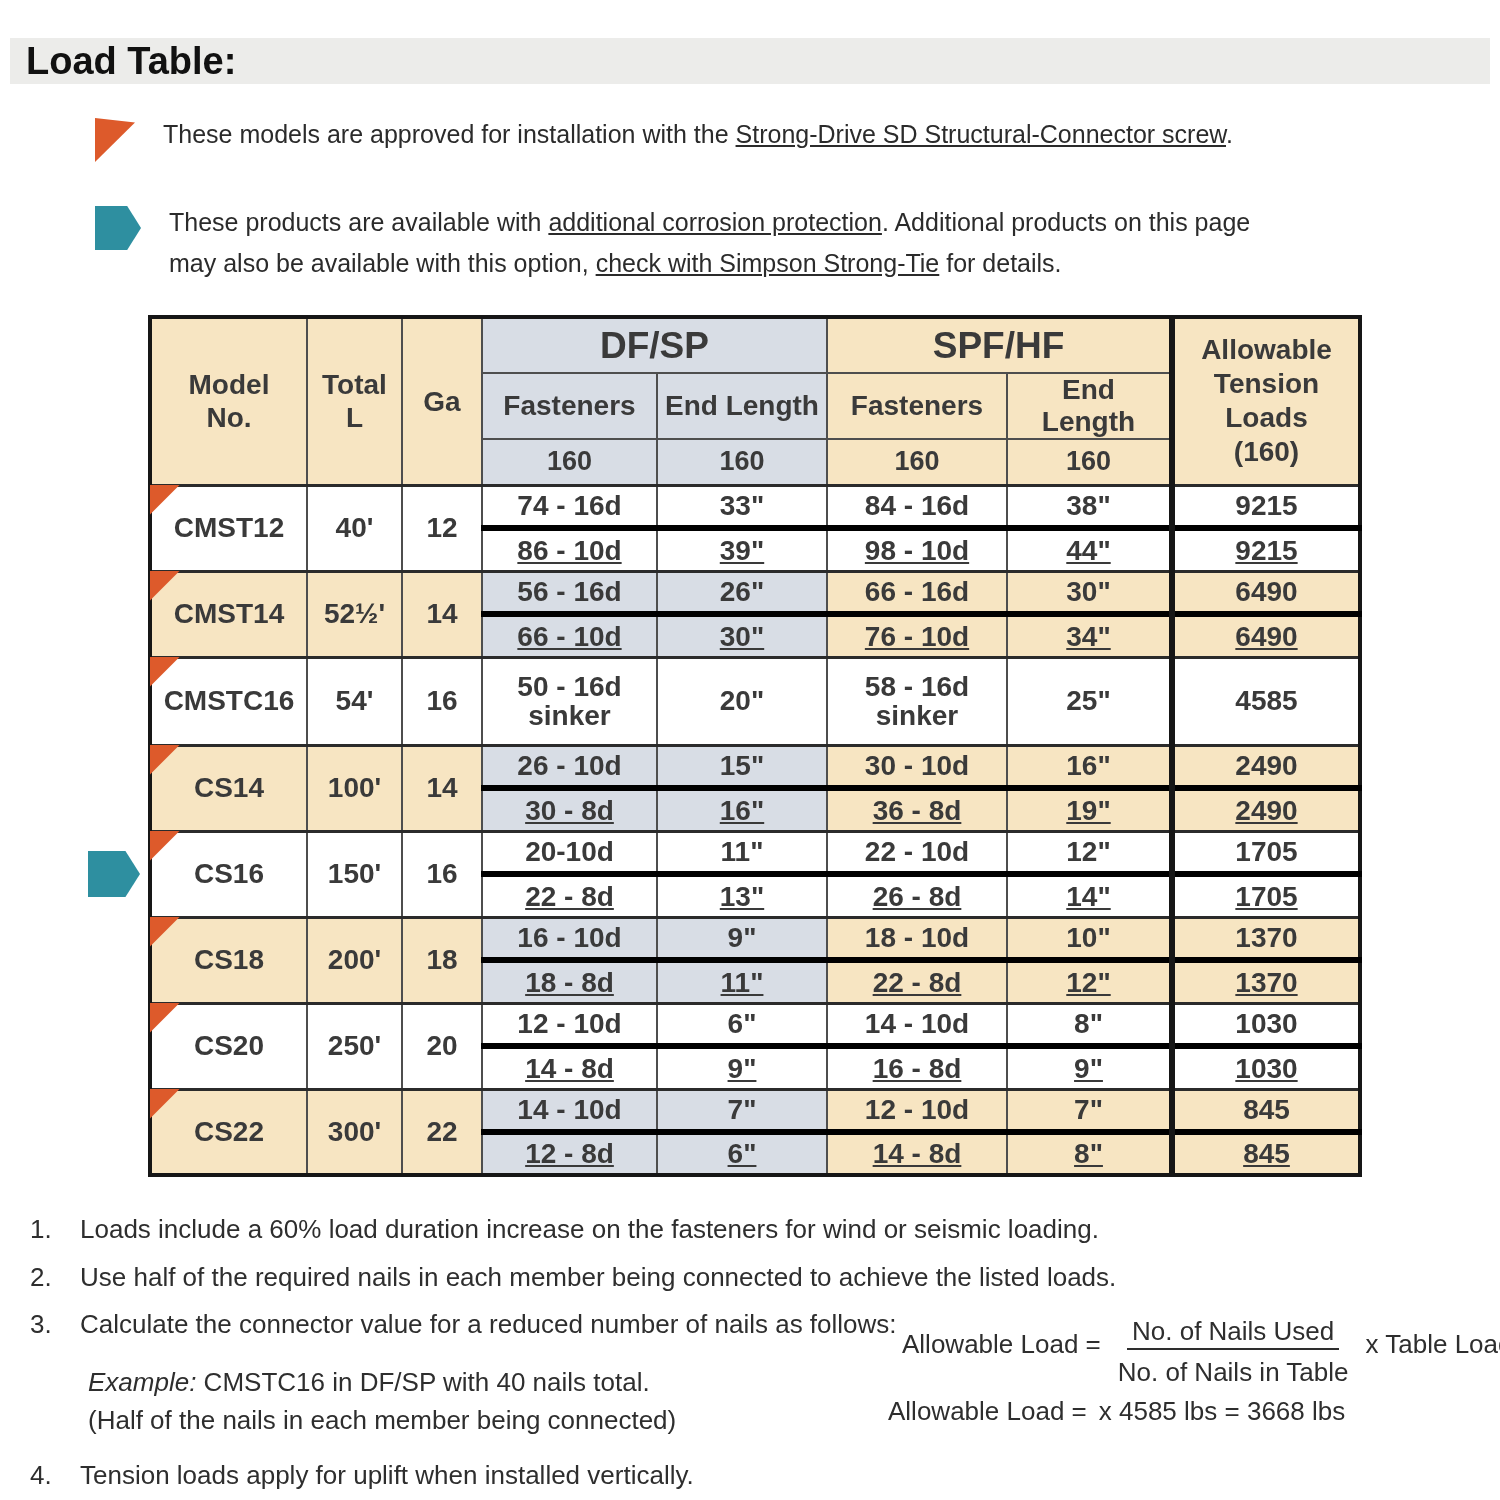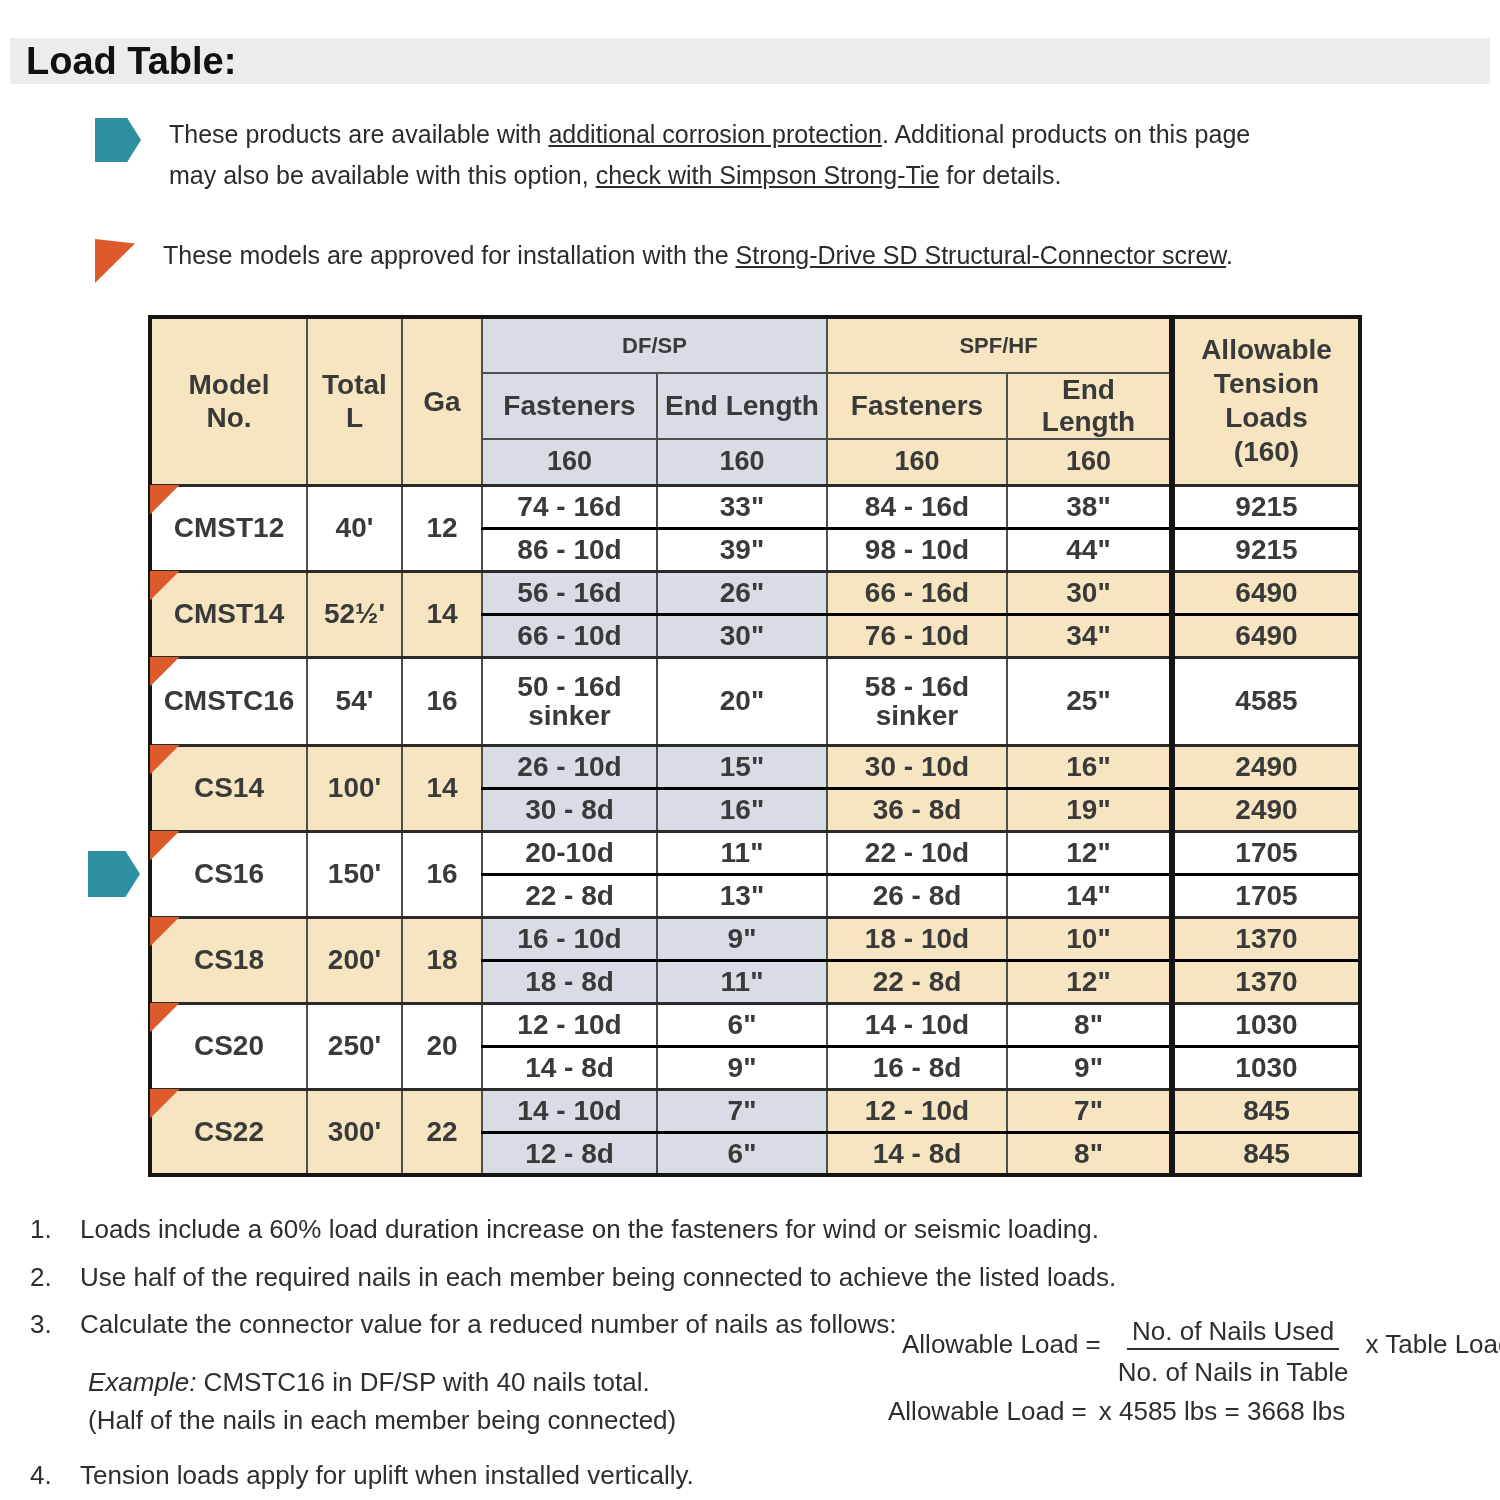--- a/index.html
+++ b/index.html
@@ -29,32 +29,32 @@
     clip-path:polygon(0 0,100% 10%,0 100%);}
   .note-text{font-size:25px;line-height:1.62;max-width:1085px;color:#2b2b2b;}
   .link{color:inherit;text-decoration:underline;cursor:pointer;}
   
   .table-wrap{margin:32px 0 0 148px;position:relative;}
   table.load{border-collapse:collapse;table-layout:fixed;border:4px solid var(--heavy);
     font-weight:bold;color:var(--ink);}
   th,td{border:2px solid var(--line);text-align:center;vertical-align:middle;padding:0 4px;}
   .allow-col{border-left:6px solid var(--heavy);}
   thead th{font-weight:bold;}
-  tr.h1{height:56px;} tr.h1 th{font-size:22px;}
+  tr.h1{height:56px;} tr.h1 th{font-size:37px;}
   tr.h2{height:56px;} tr.h2 th{font-size:28px;}
   tr.h3{height:46px;} tr.h3 th{font-size:27px;}
   .id-head{background:var(--tan);white-space:pre-line;font-size:28px !important;line-height:1.18;}
   .th-allow{line-height:1.22;}
   .g-df,.df-h{background:var(--blue-gray);}
   .g-spf,.spf-h{background:var(--tan);}
   tbody tr{height:43px;}
   tbody tr.tall{height:88px;}
   tbody td{font-size:28px;line-height:1.05;}
   tr.group-start td{border-top:3px solid #2b2b2b;}
-  tbody tr:not(.group-start) td{border-top:3px solid #000000;}
+  tbody tr:not(.group-start) td{border-top:6px solid #000000;text-decoration:underline;}
   tr.shade-white td{background:#ffffff;}
   tr.shade-tan td{background:var(--tan);}
   tr.shade-tan td.df-cell{background:var(--blue-gray);}
   td.model{position:relative;}
   .corner{position:absolute;top:-2px;left:-2px;width:30px;height:30px;background:var(--orange);
     clip-path:polygon(0 0,100% 0,0 100%);}
   .row-flag{position:absolute;left:-64px;top:50%;transform:translateY(-50%);
     width:52px;height:46px;background:var(--teal);
     clip-path:polygon(0 0,72% 0,100% 50%,72% 100%,0 100%);}
   
@@ -73,26 +73,26 @@
 </style>
 </head>
 <body>
 
 <div class="title-bar">
   <h1>Load Table:</h1>
 </div>
 
 <div class="notes">
   <div class="note">
+    <span class="note-icon icon-screw"></span>
+    <span class="note-text"><span>These models are approved for installation with the </span><a class="link">Strong-Drive SD Structural-Connector screw</a><span>.</span></span>
+  </div>
+  <div class="note">
     <span class="note-icon icon-corrosion"></span>
     <span class="note-text"><span>These products are available with </span><a class="link">additional corrosion protection</a><span>. Additional products on this page may also be available with this option, </span><a class="link">check with Simpson Strong-Tie</a><span> for details.</span></span>
-  </div>
-  <div class="note">
-    <span class="note-icon icon-screw"></span>
-    <span class="note-text"><span>These models are approved for installation with the </span><a class="link">Strong-Drive SD Structural-Connector screw</a><span>.</span></span>
   </div>
 </div>
 
 <div class="table-wrap">
   <table class="load">
     <colgroup>
       <col style="width:157px">
         <col style="width:95px">
         <col style="width:80px">
       <col style="width:175px">

